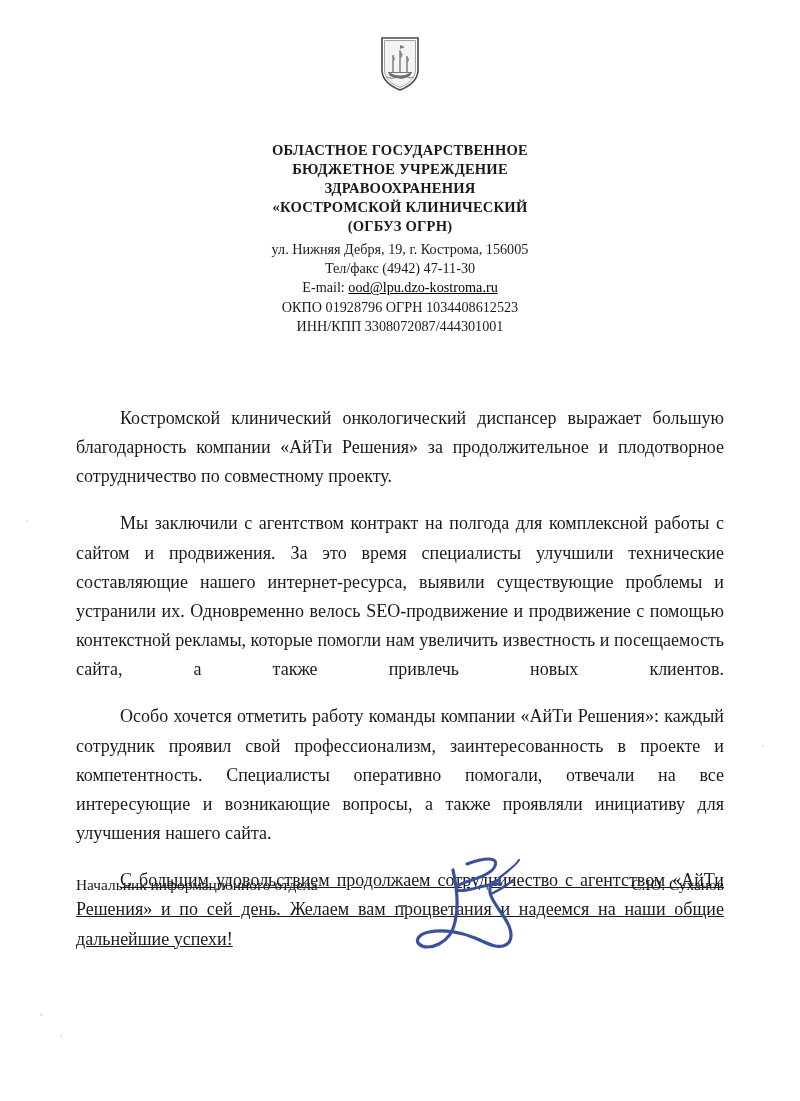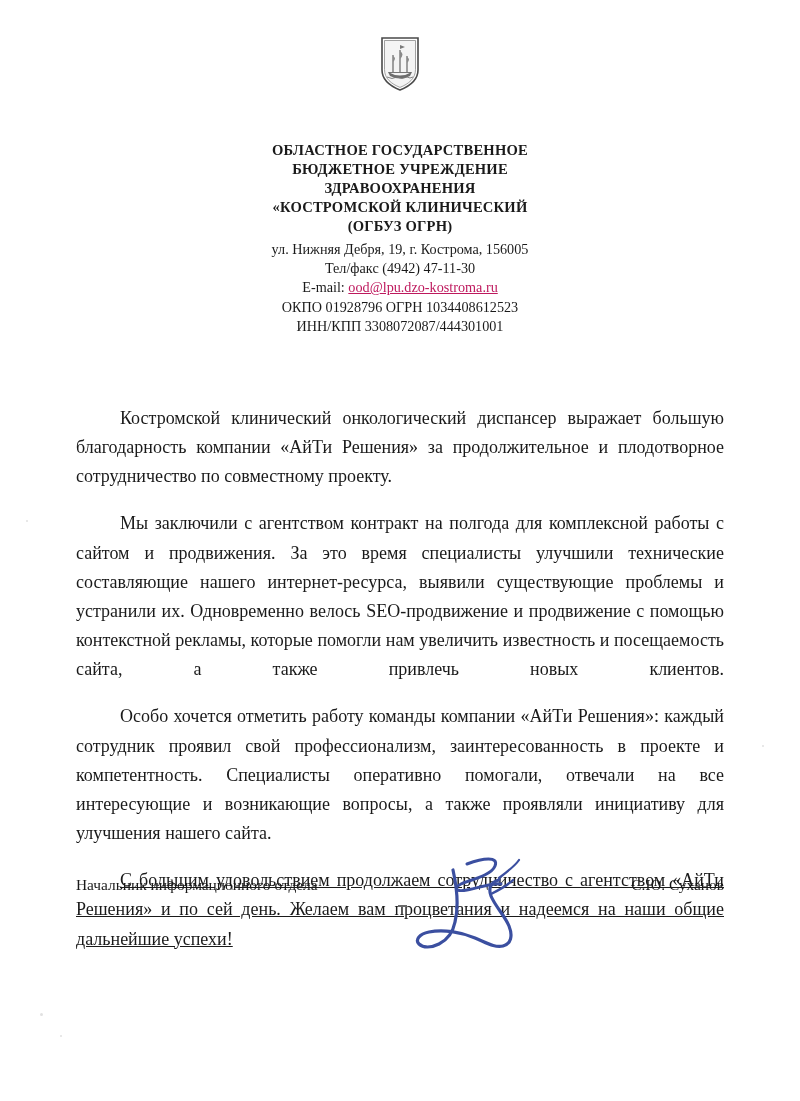--- a/index.html
+++ b/index.html
@@ -48,21 +48,21 @@
   }
   .letterhead .org div { white-space: nowrap; }
   .letterhead .addr {
     font-size: 14.2px;
     margin-top: 4px;
     line-height: 1.36;
   }
   .letterhead .addr div { white-space: nowrap; }
   .email-row .label { }
   .email-row a {
-    color: #be185d;
+    color: #000000;
     text-decoration: underline;
   }
 
   
   .body-text {
     position: absolute;
     top: 404px;
     left: 76px;
     width: 648px;
     font-size: 18px;

